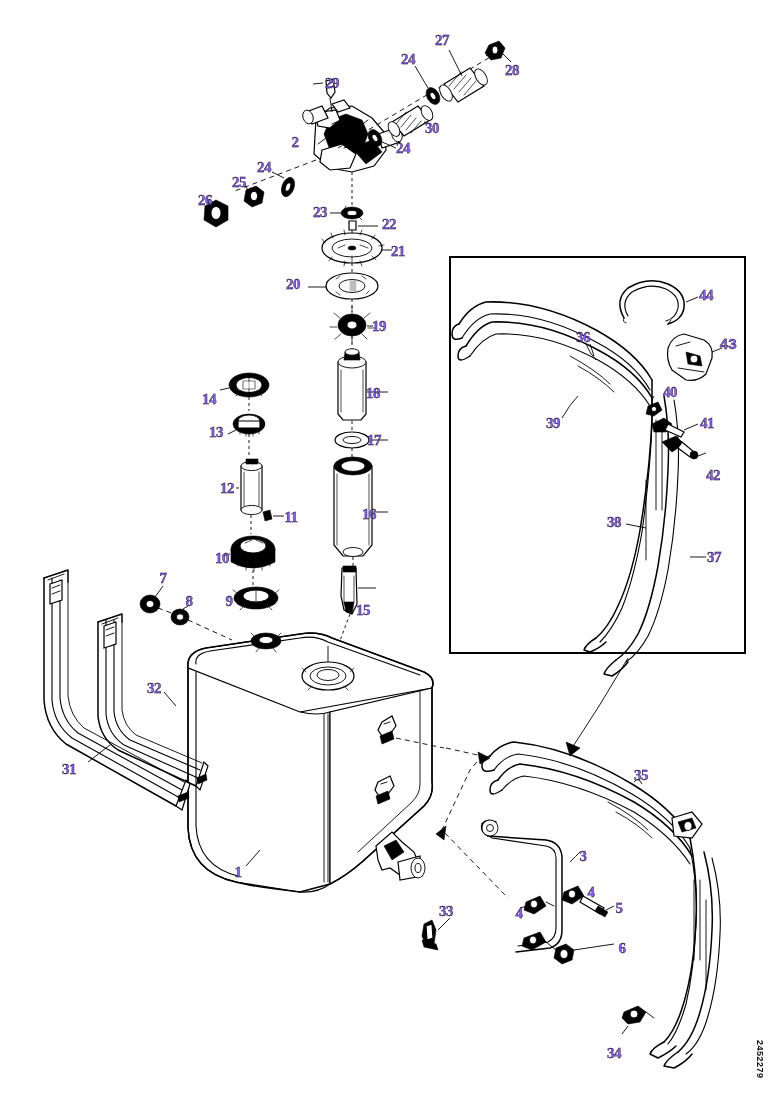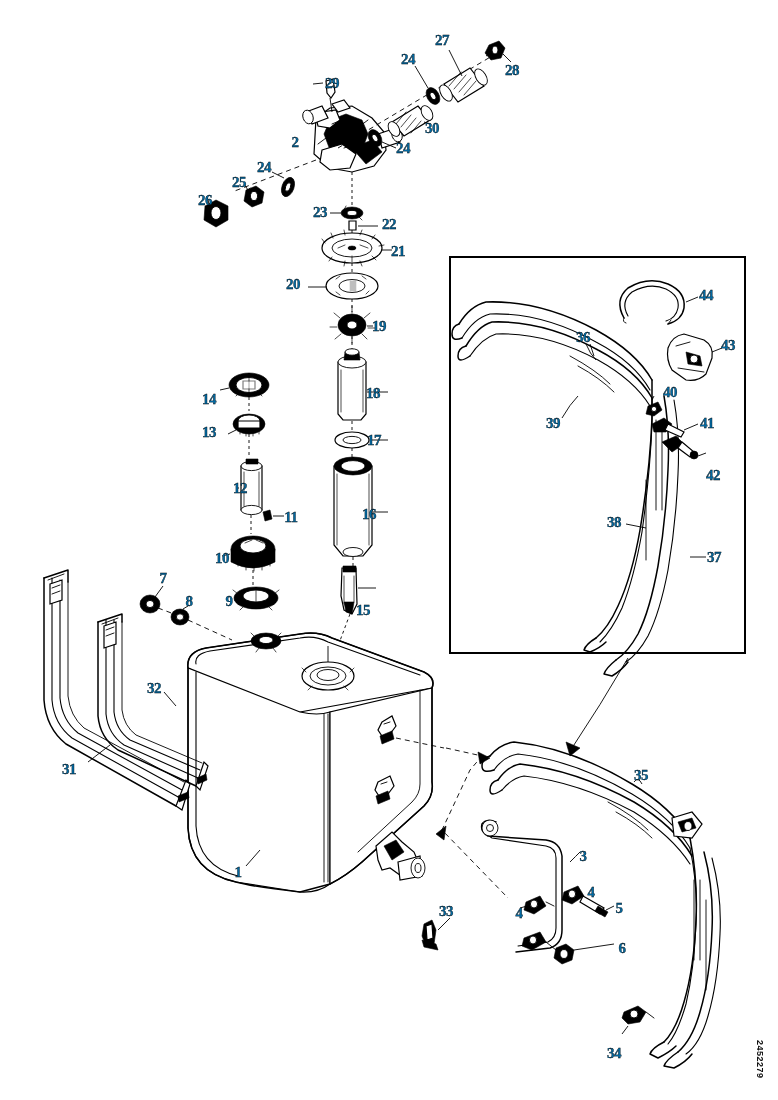--- a/index.html
+++ b/index.html
@@ -24,21 +24,21 @@
     width: 778px;
     height: 1100px;
   }
   
   .lbl {
     position: absolute;
     font-family: "Liberation Serif", "DejaVu Serif", serif;
     font-weight: 700;
     font-size: 15px;
     line-height: 1;
-    color: #0369a1;
+    color: #8b5cf6;
     white-space: nowrap;
     letter-spacing: -0.4px;
     transform: translate(-50%, -50%);
     -webkit-text-stroke: 0.35px #000;
   }
   
   .inset-frame {
     position: absolute;
     border: 2px solid #000000;
     background: transparent;
@@ -540,22 +540,22 @@
       <div class="lbl" style="left: 583px; top: 856px;">3</div>
       <div class="lbl" style="left: 519px; top: 913px;">4</div>
       <div class="lbl" style="left: 591px; top: 892px;">4</div>
       <div class="lbl" style="left: 619px; top: 908px;">5</div>
       <div class="lbl" style="left: 622px; top: 948px;">6</div>
       <div class="lbl" style="left: 163px; top: 578px;">7</div>
       <div class="lbl" style="left: 189px; top: 601px;">8</div>
       <div class="lbl" style="left: 229px; top: 601px;">9</div>
       <div class="lbl" style="left: 222px; top: 558px;">10</div>
       <div class="lbl" style="left: 291px; top: 517px;">11</div>
-      <div class="lbl" style="left: 240px; top: 488px;">12</div>
-      <div class="lbl" style="left: 209px; top: 432px;">13</div>
+      <div class="lbl" style="left: 227px; top: 488px;">12</div>
+      <div class="lbl" style="left: 216px; top: 432px;">13</div>
       <div class="lbl" style="left: 209px; top: 399px;">14</div>
       <div class="lbl" style="left: 363px; top: 586px; margin-top: 24px;">15</div>
       <div class="lbl" style="left: 369px; top: 514px;">16</div>
       <div class="lbl" style="left: 374px; top: 440px;">17</div>
       <div class="lbl" style="left: 373px; top: 393px;">18</div>
       <div class="lbl" style="left: 379px; top: 326px;">19</div>
       <div class="lbl" style="left: 293px; top: 284px;">20</div>
       <div class="lbl" style="left: 398px; top: 251px; text-align: right;">21</div>
       <div class="lbl" style="left: 389px; top: 224px;">22</div>
       <div class="lbl" style="left: 320px; top: 212px;">23</div>
@@ -573,19 +573,19 @@
       <div class="lbl" style="left: 446px; top: 911px;">33</div>
       <div class="lbl" style="left: 614px; top: 1041px; margin-top: 12px;">34</div>
       <div class="lbl" style="left: 641px; top: 775px;">35</div>
       <div class="lbl" style="left: 583px; top: 337px;">36</div>
       <div class="lbl" style="left: 714px; top: 557px;">37</div>
       <div class="lbl" style="left: 614px; top: 522px;">38</div>
       <div class="lbl" style="left: 553px; top: 423px;">39</div>
       <div class="lbl" style="left: 670px; top: 392px;">40</div>
       <div class="lbl" style="left: 707px; top: 423px; font-family: Liberation Serif, serif;">41</div>
       <div class="lbl" style="left: 713px; top: 475px;">42</div>
-      <div class="lbl" style="left: 728px; top: 345px;">43</div>
+      <div class="lbl" style="left: 728px; top: 345px; font-family: Liberation Mono, monospace;">43</div>
       <div class="lbl" style="left: 706px; top: 295px;">44</div>
     </div>
 
   <div class="sheet-code" style="left:765px; top:1040px;">2452279</div>
 
 </div>
 
 </body></html>

